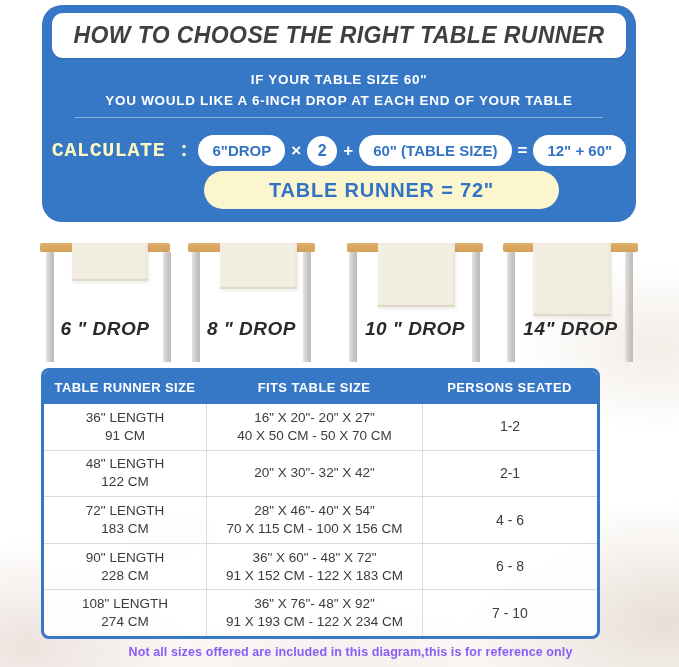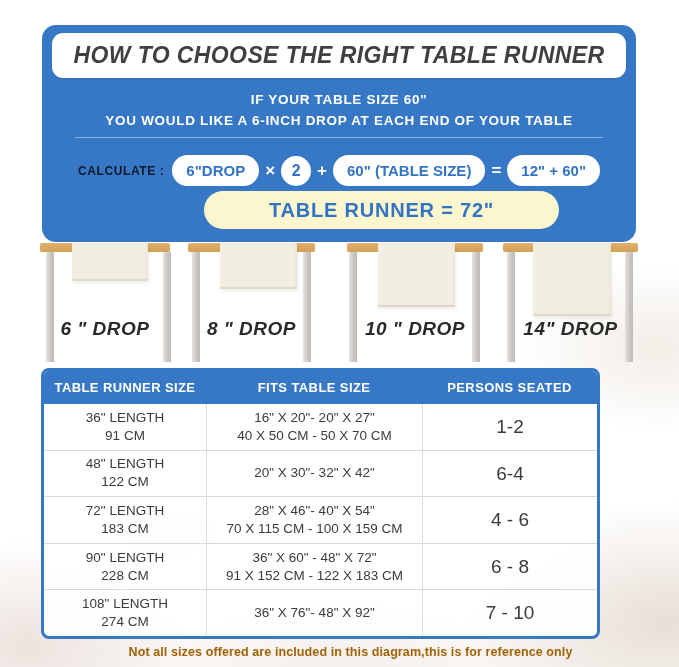--- a/index.html
+++ b/index.html
@@ -13,34 +13,34 @@
     background:
       radial-gradient(ellipse 230px 150px at 4% 95%, rgba(221,203,193,0.55), transparent 70%),
       radial-gradient(ellipse 280px 170px at 98% 90%, rgba(213,196,180,0.55), transparent 72%),
       radial-gradient(ellipse 200px 120px at 97% 28%, rgba(229,219,206,0.50), transparent 70%),
       radial-gradient(ellipse 420px 190px at 50% 104%, rgba(234,224,217,0.55), transparent 75%),
       radial-gradient(ellipse 180px 90px at 25% 70%, rgba(236,229,222,0.45), transparent 70%);
   }
 
   
   .blue-panel { position:absolute; left:42px; top:5px; width:594px; height:217px;
-    background:#3778C6; border-radius:14px;margin-top:20px; }
+    background:#3778C6; border-radius:20px; }
   .title-box { position:absolute; left:10px; top:8px; width:574px; height:45px;
     background:#ffffff; border-radius:11px; display:flex; align-items:center; justify-content:center;
     box-shadow:0 1px 2px rgba(0,0,0,0.12); }
   .title { font-size:23px; font-weight:bold; font-style:italic; color:#404041; letter-spacing:0.4px; white-space:nowrap; }
   .sub { position:absolute; left:0; width:100%; text-align:center; color:#ffffff; font-weight:bold;
     font-size:13.5px; letter-spacing:0.7px; white-space:nowrap; }
   .sub.l1 { top:67px; }
   .sub.l2 { top:88px;text-align:center; }
   .divider { position:absolute; top:112px; left:33px; width:528px; height:1px; background:rgba(255,255,255,0.45); }
 
   .calc-row { position:absolute; top:130px; left:0; width:100%; height:31px;
     display:flex; align-items:center; justify-content:center; gap:6px; }
-  .calc-label { color:#0f172a; font-weight:bold; font-size:12px; letter-spacing:0.6px; margin-right:2px; white-space:nowrap; }
+  .calc-label { color:#fef9c3; font-weight:bold; font-size:20px; letter-spacing:0.6px; margin-right:2px; white-space:nowrap;font-family:Liberation Mono, monospace; }
   .pill { background:#ffffff; color:#3273C4; font-weight:bold; font-size:15px; line-height:1;
     padding:8px 14px; border-radius:16px; white-space:nowrap; }
   .pill.circle { width:30px; height:30px; padding:0; border-radius:50%;
     display:flex; align-items:center; justify-content:center; font-size:16px; }
   .op { color:#ffffff; font-weight:bold; font-size:17px; }
 
   .result-pill { position:absolute; top:166px; left:162px; width:355px; height:38px;
     background:#FBF6CE; color:#3273C4; border-radius:19px;
     display:flex; align-items:center; justify-content:center;
     font-weight:bold; font-size:20px; letter-spacing:0.8px; }
@@ -75,24 +75,24 @@
     overflow:hidden; display:flex; flex-direction:column; }
   .thead { flex:0 0 33px; display:grid; grid-template-columns:162px 216px 1fr;
     background:#3778C6; align-items:center; }
   .th { color:#ffffff; font-weight:bold; font-size:13px; text-align:center; letter-spacing:0.4px; }
   .tbody { flex:1; display:flex; flex-direction:column; }
   .trow { flex:1; display:grid; grid-template-columns:162px 216px 1fr; border-top:1px solid #DADADA; }
   .trow:first-child { border-top:none; }
   .cell { display:flex; flex-direction:column; align-items:center; justify-content:center;
     text-align:center; font-size:13.5px; color:#3B3B3B; line-height:1.34; }
   .cell + .cell { border-left:1px solid #DCDCDC; }
-  .cell.persons { font-size:19px; }
+  .cell.persons { font-size:14px; }
 
   .footnote { position:absolute; top:645px; left:0; width:100%; text-align:center;
-    font-size:12.5px; font-weight:bold; color:#a16207; letter-spacing:0.1px;padding-left:22px; }
+    font-size:12.5px; font-weight:bold; color:#8b5cf6; letter-spacing:0.1px;padding-left:22px; }
 </style>
 </head>
 <body>
 
 <div class="canvas">
 
   <div class="bg-photo"></div>
 
   <div class="blue-panel">
     <div class="title-box">
@@ -168,31 +168,31 @@
         </div>
 
         <div class="trow">
           <div class="cell">
             <div>48" LENGTH</div>
             <div>122 CM</div>
           </div>
           <div class="cell">
             <div>20" X 30"- 32" X 42"</div>
           </div>
-          <div class="cell persons">6-4</div>
+          <div class="cell persons">2-1</div>
         </div>
 
         <div class="trow">
           <div class="cell">
             <div>72" LENGTH</div>
             <div>183 CM</div>
           </div>
           <div class="cell">
             <div>28" X 46"- 40" X 54"</div>
-            <div>70 X 115 CM - 100 X 159 CM</div>
+            <div>70 X 115 CM - 100 X 156 CM</div>
           </div>
           <div class="cell persons">4 - 6</div>
         </div>
 
         <div class="trow">
           <div class="cell">
             <div>90" LENGTH</div>
             <div>228 CM</div>
           </div>
           <div class="cell">
@@ -202,20 +202,21 @@
           <div class="cell persons">6 - 8</div>
         </div>
 
         <div class="trow">
           <div class="cell">
             <div>108" LENGTH</div>
             <div>274 CM</div>
           </div>
           <div class="cell">
             <div>36" X 76"- 48" X 92"</div>
+            <div>91 X 193 CM - 122 X 234 CM</div>
           </div>
           <div class="cell persons">7 - 10</div>
         </div>
 
     </div>
   </div>
 
   <div class="footnote">Not all sizes offered are included in this diagram,this is for reference only</div>
 
 </div>

